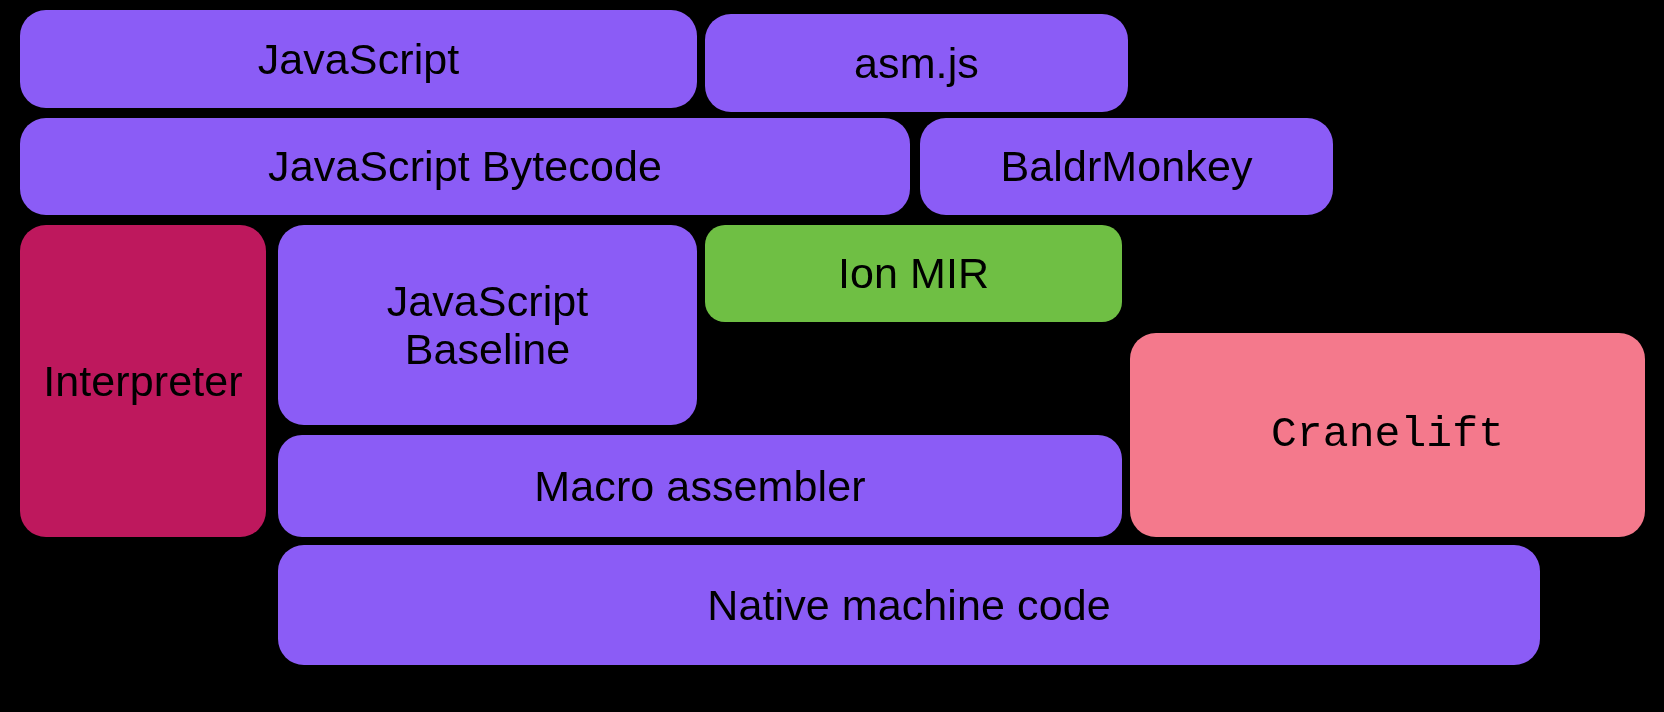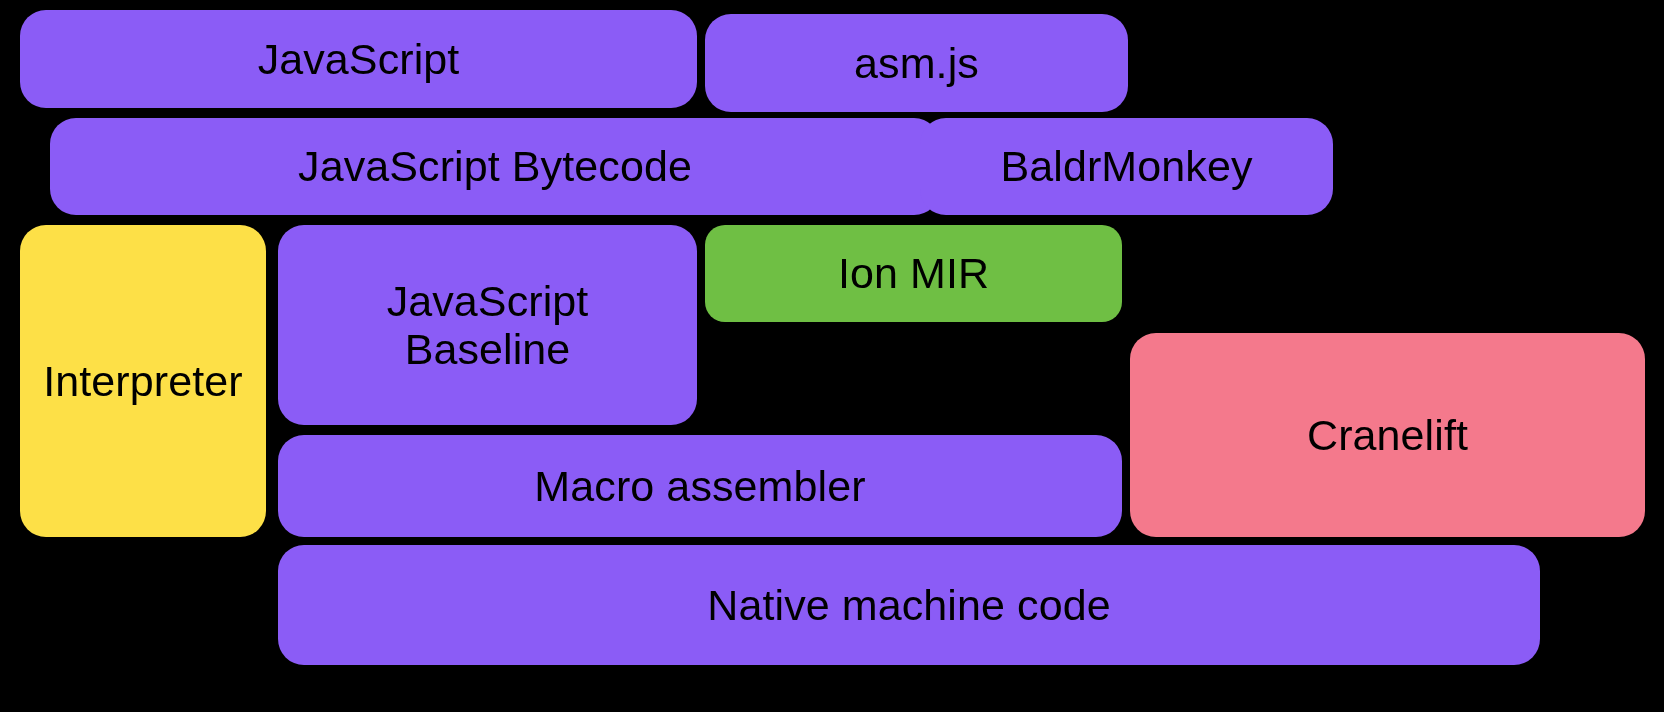--- a/index.html
+++ b/index.html
@@ -28,40 +28,40 @@
     border-radius: 26px;
     color: #000000;
     font-size: 43px;
     line-height: 1.12;
     font-weight: 400;
     letter-spacing: 0.1px;
     white-space: pre-line;
     user-select: none;
   }
   .box.white  { background: #8b5cf6; }
-  .box.gray   { background: #fde047; }
+  .box.gray   { background: #be185d; }
   .box.green  { background: #6fbf44; border-radius: 20px; }
   .box.pink   { background: #f4798c; }
 
   
   .b-javascript      { left: 20px;   top: 10px;  width: 677px; height: 98px;  }
   .b-asmjs           { left: 705px;  top: 14px;  width: 423px; height: 98px;  }
   .b-wasm            { left: 1130px; top: 10px;  width: 518px; height: 98px;  }
 
   
-  .b-js-bytecode     { left: 20px;   top: 118px; width: 890px; height: 97px; margin-left: 30px;  }
+  .b-js-bytecode     { left: 20px;   top: 118px; width: 890px; height: 97px;  }
   .b-baldrmonkey     { left: 920px;  top: 118px; width: 413px; height: 97px;  }
 
   
   .b-interpreter     { left: 20px;   top: 225px; width: 246px; height: 312px; }
   .b-js-baseline     { left: 278px;  top: 225px; width: 419px; height: 200px; }
   .b-ion-mir         { left: 705px;  top: 225px; width: 417px; height: 97px;  }
   .b-ion-lir         { left: 705px;  top: 333px; width: 417px; height: 92px;  }
-  .b-macro-assembler { left: 278px;  top: 435px; width: 844px; height: 102px; }
-  .b-cranelift       { left: 1130px; top: 333px; width: 515px; height: 204px; }
+  .b-macro-assembler { left: 278px;  top: 435px; width: 844px; height: 102px; border-radius: 24px; }
+  .b-cranelift       { left: 1130px; top: 333px; width: 515px; height: 204px; font-family: Liberation Mono, monospace; }
 
   
   .b-native-code     { left: 278px;  top: 545px; width: 1262px; height: 120px; }
 </style>
 </head>
 <body>
 
 <div id="diagram">
 
   <div class="box white b-javascript">JavaScript</div>

